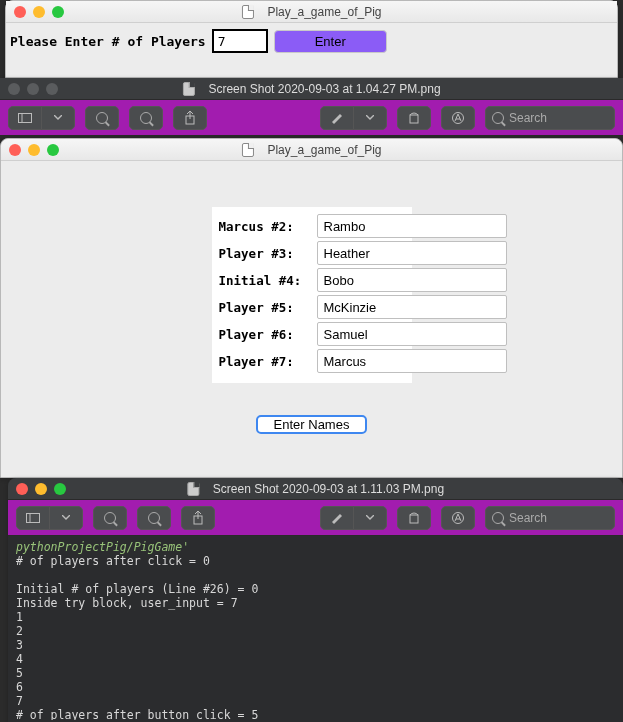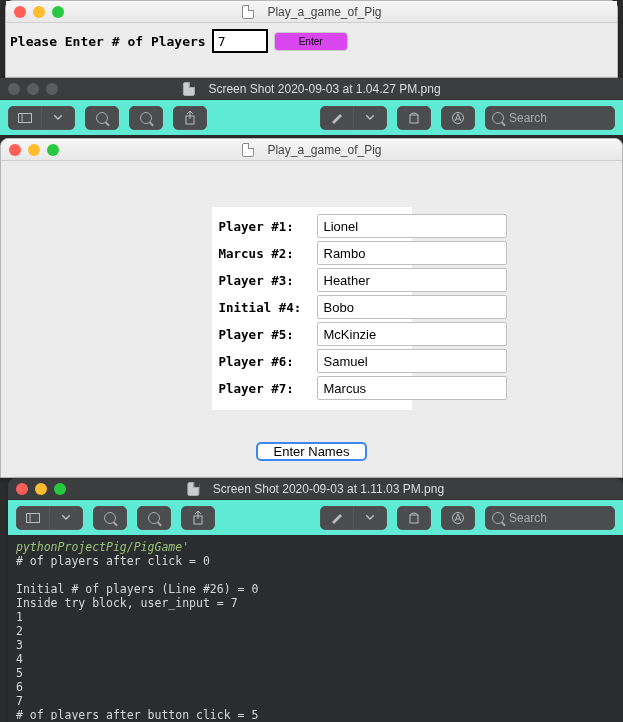--- a/index.html
+++ b/index.html
@@ -23,25 +23,25 @@
   .file-icn { width:12px; height:14px; border:1px solid #888; border-radius:2px; background:#fff; position:relative; display:inline-block; }
   .file-icn::after{content:'';position:absolute;top:-1px;right:-1px;width:5px;height:5px;border-left:1px solid #888;border-bottom:1px solid #888;background:#f0f0f0;}
   .tbar.dark .file-icn{background:#ccc;border-color:#aaa;}
   .tbar.dark .file-icn::after{background:#3b3d3f;border-color:#aaa;}
 
   
   #w1 { left:5px; top:0; width:613px; height:78px; border-top-left-radius:8px; border-top-right-radius:8px; }
   #w1 .body { padding:6px 4px; display:flex; align-items:center; gap:6px; }
   .monolbl { font-family: Menlo,Consolas,monospace; font-weight:bold; font-size:13px; color:#000; }
   .np-input { width:56px; height:24px; border:2px solid #000; background:#fff; font-family:Menlo,monospace; font-size:13px; padding:2px 4px; }
-  .tk-btn { background:#d946ef; border:1px solid #c9c9c9; border-radius:4px; padding:3px 24px; font-size:10px; }
+  .tk-btn { background:#8b5cf6; border:1px solid #c9c9c9; border-radius:4px; padding:3px 40px; font-size:13px; }
 
   
   #pv1 { left:0; top:78px; width:623px; height:48px; background:#3b3d3f; border:none; }
-  .toolbar { height:36px; background:#5eead4; display:flex; align-items:center; padding:0 8px; gap:10px; border-bottom:1px solid #2a2a2a; }
+  .toolbar { height:36px; background:#a21caf; display:flex; align-items:center; padding:0 8px; gap:10px; border-bottom:1px solid #2a2a2a; }
   .tbtn { width:34px; height:24px; border:1px solid #555; border-radius:5px; background:#4a4c4e; display:flex; align-items:center; justify-content:center; color:#ccc; font-size:12px; }
   .tbtn.seg-l{border-top-right-radius:0;border-bottom-right-radius:0;}
   .tbtn.seg-r{border-top-left-radius:0;border-bottom-left-radius:0;margin-left:-11px;}
   .spacer{flex:1;}
   .search { flex:0 0 130px; height:24px; border:1px solid #555; border-radius:5px; background:#4a4c4e; display:flex; align-items:center; padding:0 6px; gap:5px; color:#aaa; font-size:12px; }
   .mag{width:12px;height:12px;border:1.5px solid #aaa;border-radius:50%;position:relative;}
   .mag::after{content:'';position:absolute;width:5px;height:1.5px;background:#aaa;transform:rotate(45deg);bottom:-2px;right:-3px;}
 
   
   #w2 { left:0; top:138px; width:623px; height:340px; border-top-left-radius:8px; border-top-right-radius:8px; }
@@ -159,24 +159,20 @@
       <span class="dot y"></span>
       <span class="dot g"></span>
     </div>
     <div class="win-title">
       <span class="file-icn"></span>
       <span>Play_a_game_of_Pig</span>
     </div>
   </div>
   <div class="body">
     <div class="form-wrap">
-      <div class="row">
-          <label>Player #1:</label>
-          <input value="Lionel" style="">
-        </div>
       <div class="row">
           <label>Marcus #2:</label>
           <input value="Rambo" style="">
         </div>
       <div class="row">
           <label>Player #3:</label>
           <input value="Heather" style="">
         </div>
       <div class="row">
           <label>Initial #4:</label>

